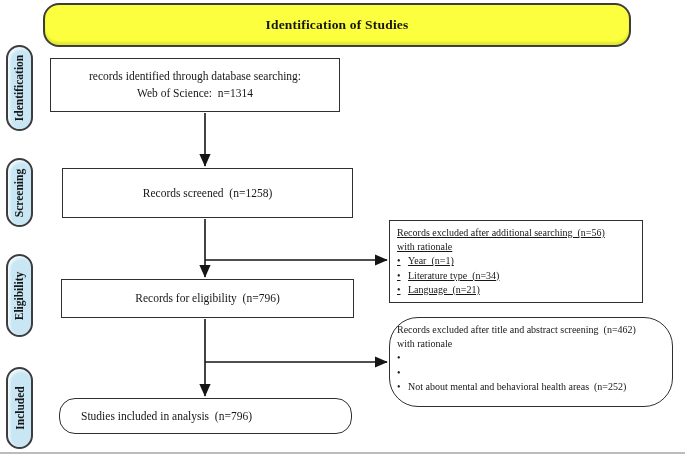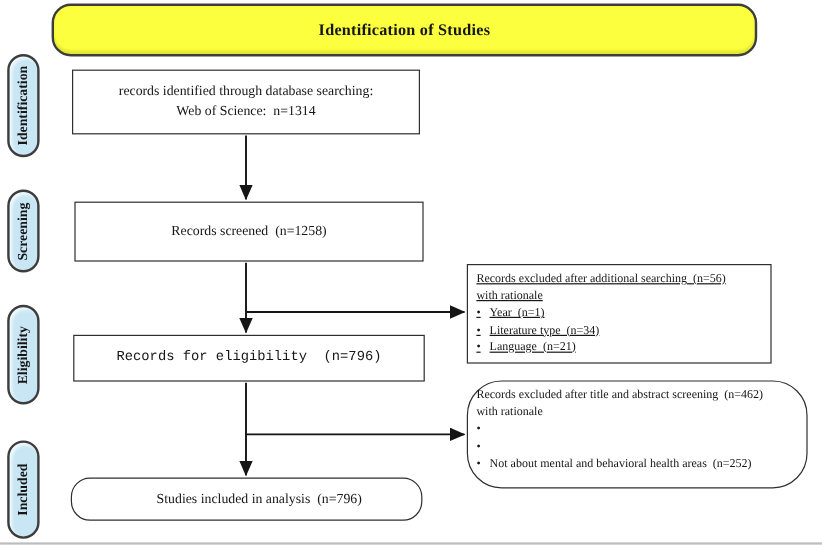--- a/index.html
+++ b/index.html
@@ -28,21 +28,21 @@
     box-sizing:border-box;box-shadow:inset 2px 2px 3px rgba(255,255,255,.8);
   }
   .pill .t{transform:rotate(-90deg);white-space:nowrap;font-weight:bold;font-size:11.5px;}
   
   .box{
     position:absolute;background:#fff;
     border:1.5px solid var(--box_border,#2f2f2f);
     box-sizing:border-box;display:flex;flex-direction:column;
     align-items:center;justify-content:center;font-size:11.5px;line-height:1.45;
   }
-  .box.left-align{align-items:center;padding-left:21px;border-radius:16px;}
+  .box.left-align{align-items:flex-start;padding-left:21px;border-radius:16px;}
   
   .excl{
     position:absolute;background:#fff;
     border:1.5px solid var(--box_border,#2f2f2f);
     box-sizing:border-box;padding:5px 6px 4px 7px;
     font-size:10px;line-height:1.42;
   }
   .excl .li{display:flex;}
   .excl .bullet{width:11px;flex:0 0 11px;text-align:left;}
   svg.arrows{position:absolute;left:0;top:0;pointer-events:none;}
@@ -62,30 +62,30 @@
   <div class="pill" style="top:158px;height:69px;">
     <span class="t">Screening</span>
   </div>
   <div class="pill" style="top:254px;height:83px;">
     <span class="t">Eligibility</span>
   </div>
   <div class="pill" style="top:367px;height:82px;">
     <span class="t">Included</span>
   </div>
 
-  <div class="box" style="left:60px;top:58px;width:290px;height:54px;">
+  <div class="box" style="left:50px;top:58px;width:290px;height:54px;">
     <div class="t">records identified through database searching:</div>
     <div class="t">Web of Science:  n=1314</div>
   </div>
 
   <div class="box" style="left:62px;top:168px;width:291px;height:50px;">
     <div class="t">Records screened  (n=1258)</div>
   </div>
 
-  <div class="box" style="left:61px;top:279px;width:293px;height:39px;font-family:Liberation Mono, monospace;">
+  <div class="box" style="left:61px;top:279px;width:293px;height:39px;">
     <div class="t">Records for eligibility  (n=796)</div>
   </div>
 
   <div class="box left-align" style="left:59px;top:398px;width:293px;height:36px;">
     <div class="t">Studies included in analysis  (n=796)</div>
   </div>
 
   <div class="excl" style="left:389px;top:220px;width:254px;height:83px;text-decoration:underline;">
     <div class="t">Records excluded after additional searching  (n=56)</div>
     <div class="t">with rationale</div>

